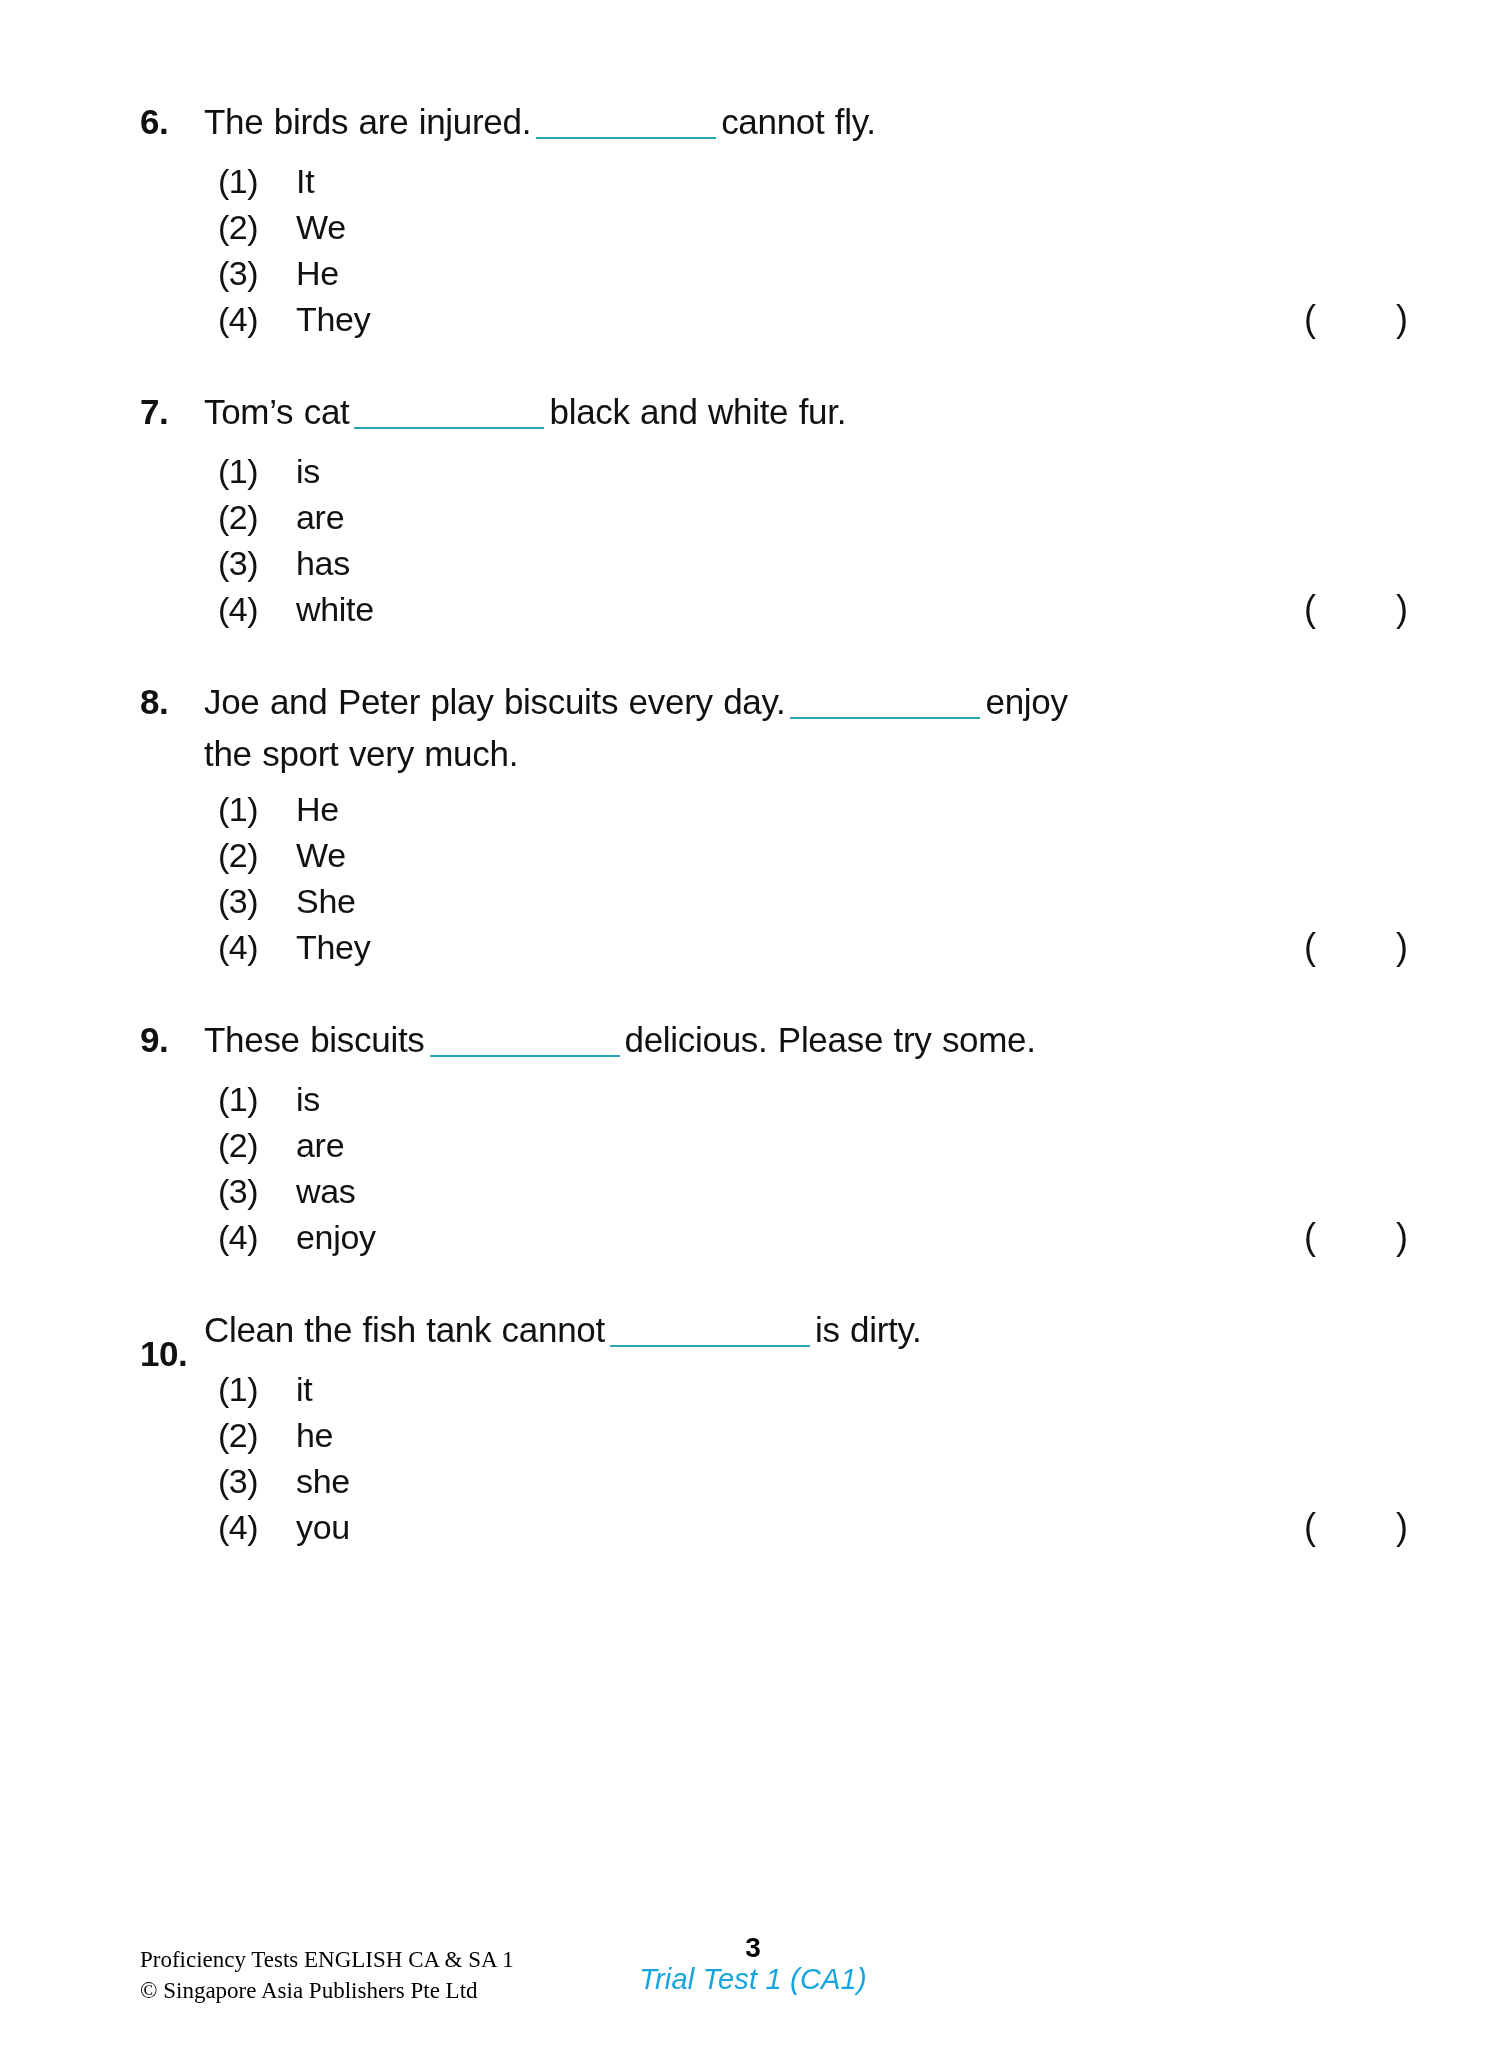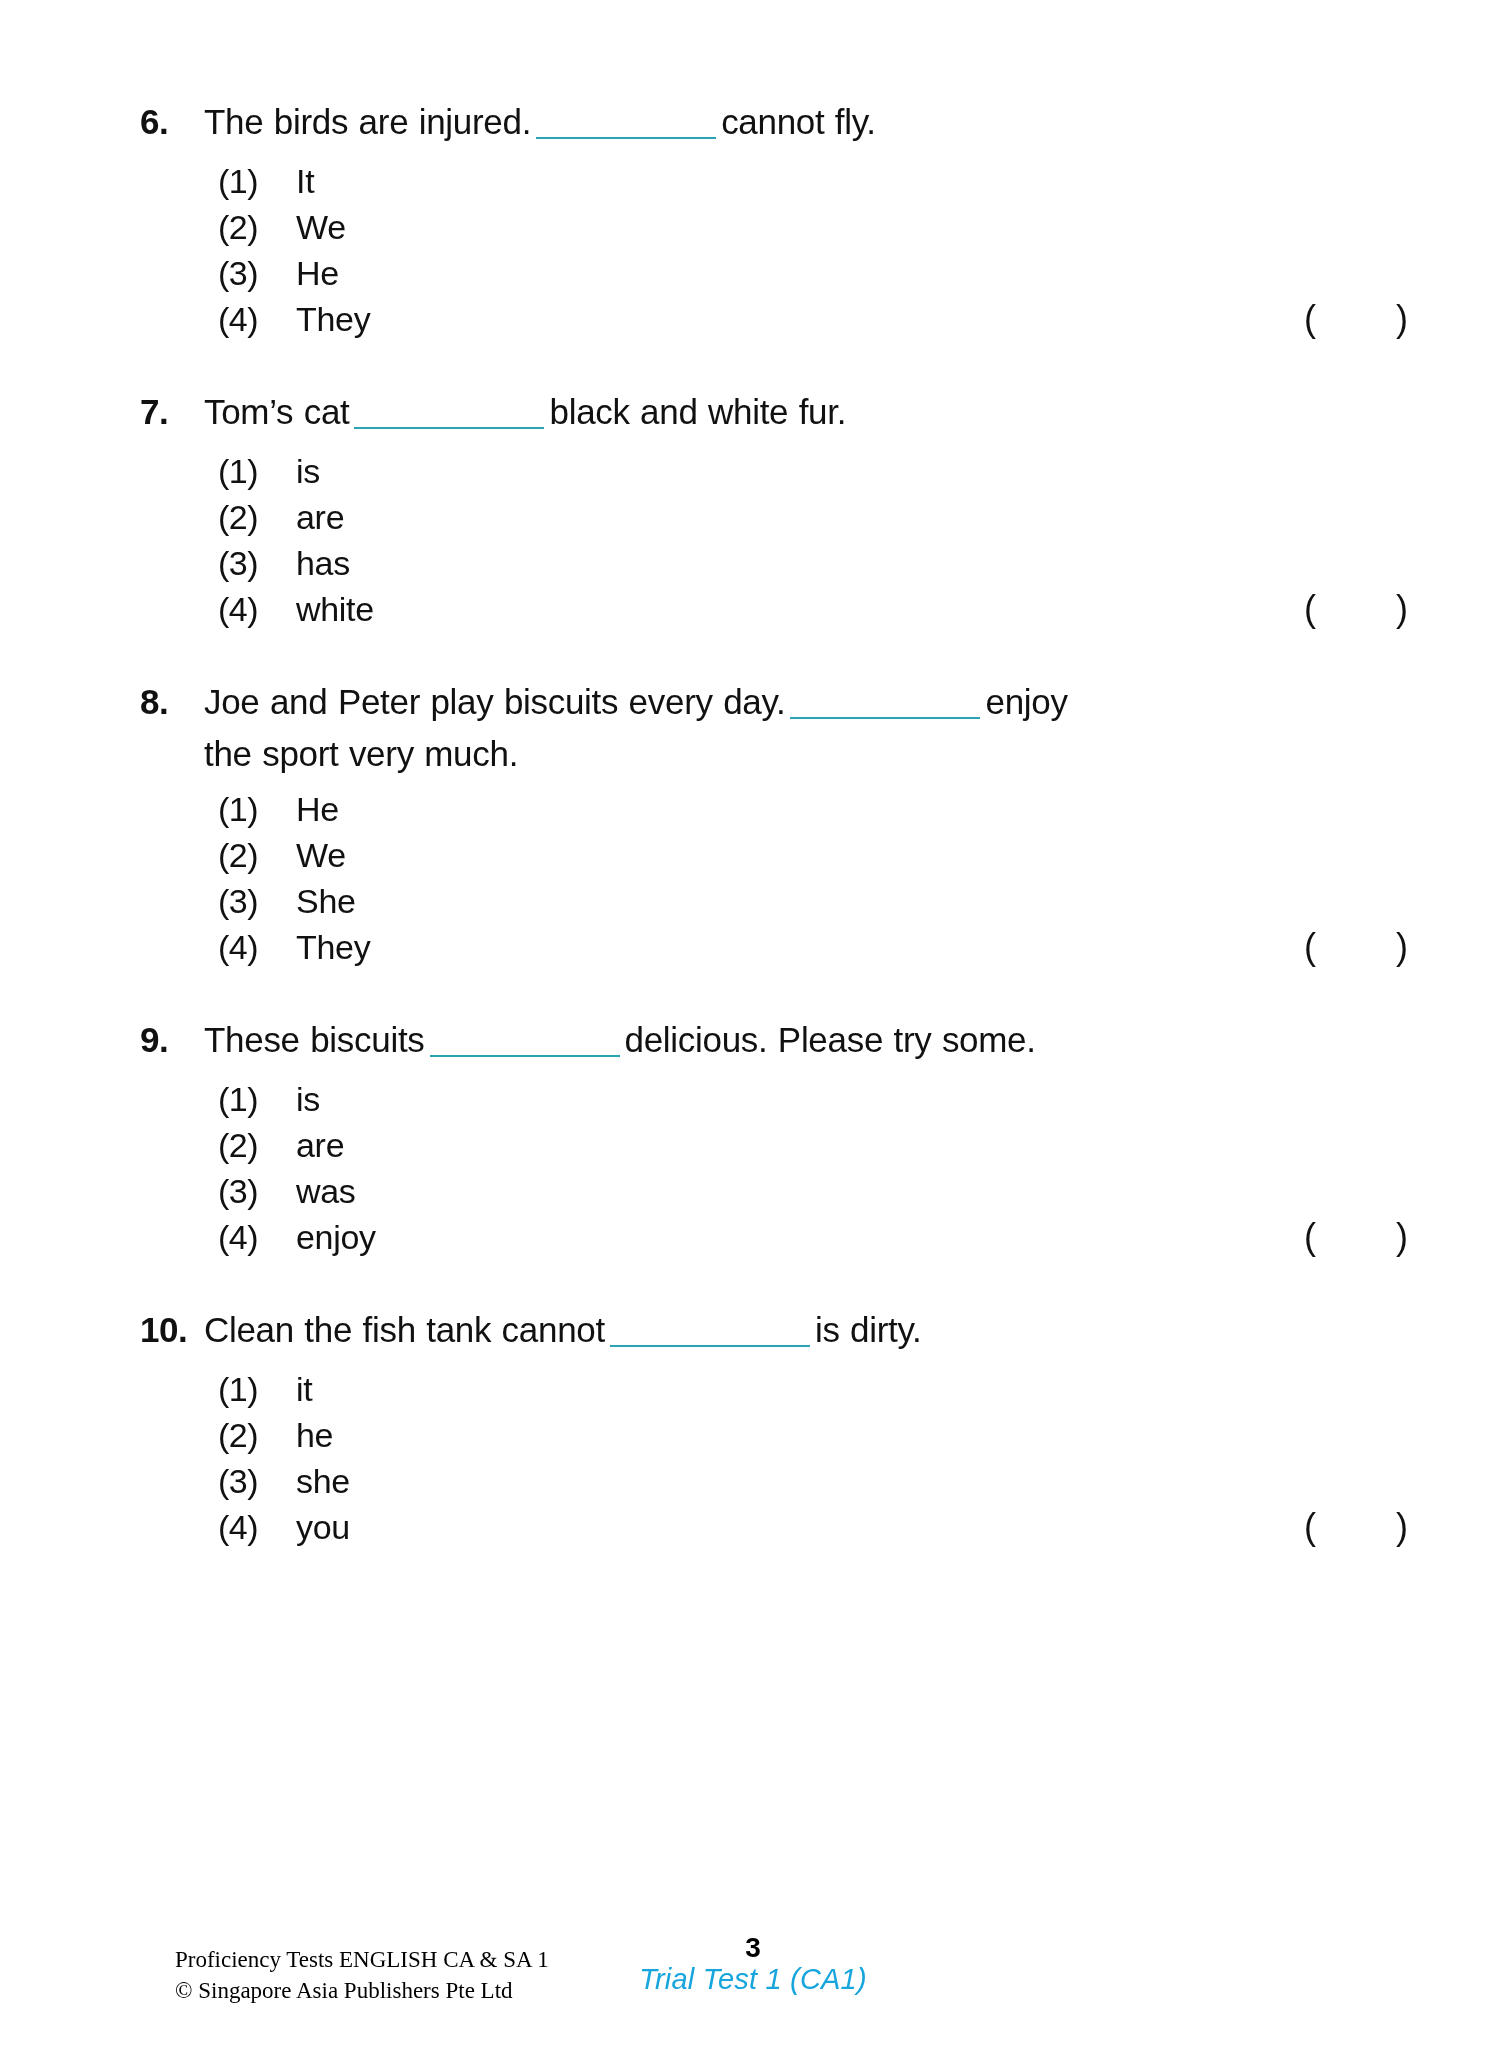--- a/index.html
+++ b/index.html
@@ -47,21 +47,21 @@
     position: absolute;
     left: 0;
     top: 0;
     width: 66px;
     text-align: left;
     font-weight: bold;
     font-size: 35px;
     line-height: 52px;
     letter-spacing: -0.5px;
   }
-  .q-number.wide { width: 66px; }
+  .q-number.wide { width: 66px; margin-top: 24px; }
 
   .q-stem {
     margin-left: 64px;
     font-size: 35px;
     line-height: 52px;
     letter-spacing: -0.3px;
     word-spacing: 1px;
   }
 
   .blank {
@@ -129,21 +129,20 @@
   }
 
   .footer-left {
     position: absolute;
     left: 140px;
     bottom: 40px;
     font-family: "Liberation Serif", serif;
     font-size: 23px;
     line-height: 31px;
     color: #000000;
-    margin-left: 35px;
   }
 
   .footer-center {
     position: absolute;
     left: 0;
     bottom: 52px;
     width: 1506px;
     text-align: center;
   }
 

